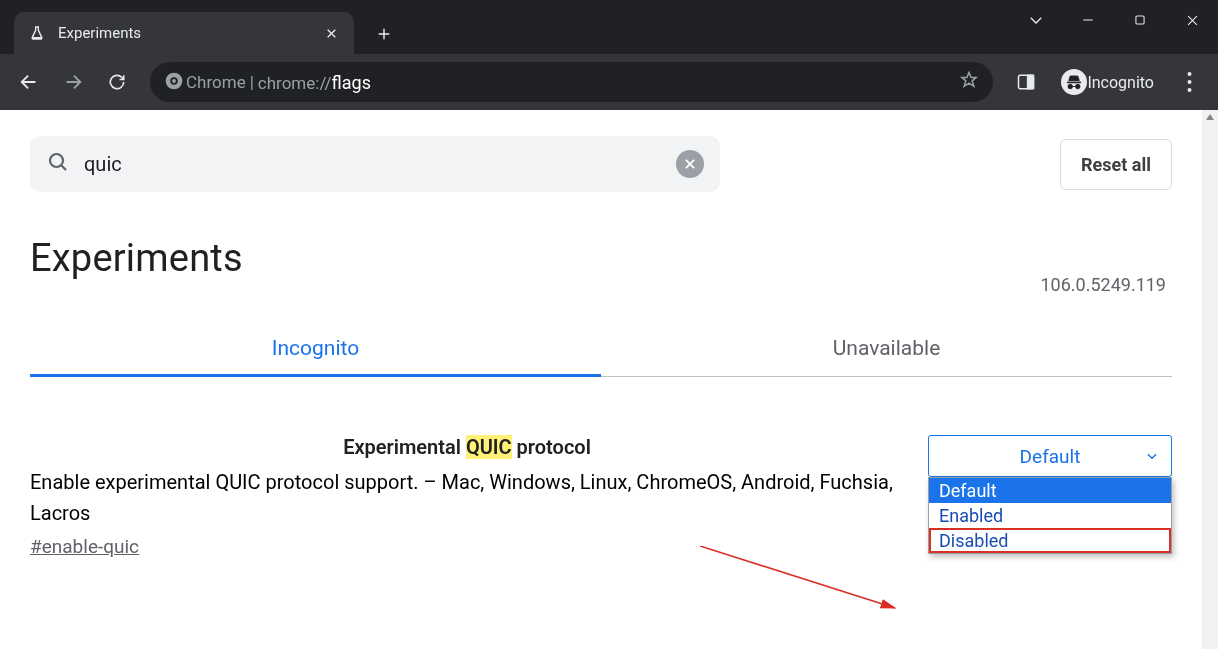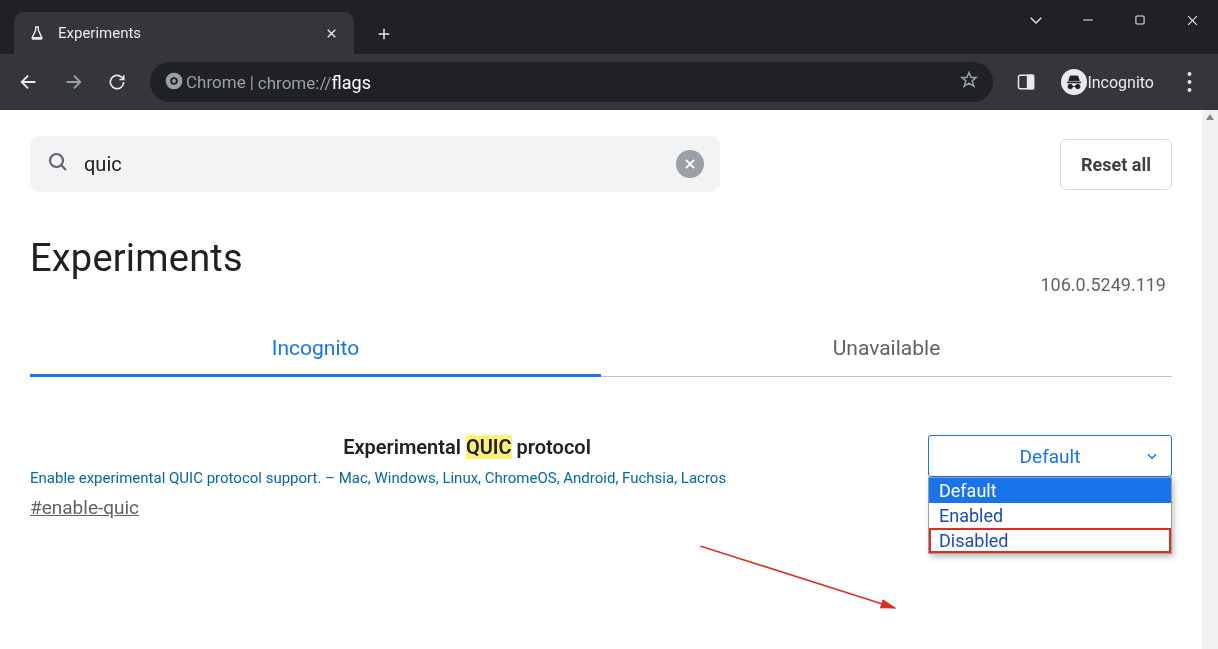--- a/index.html
+++ b/index.html
@@ -51,21 +51,21 @@
 
   .tabs { display:flex; margin-top: 44px; }
   .tabs .tab-btn { flex:1; text-align:center; padding: 12px 0 14px 0; font-size:21px; cursor:pointer; }
   .tabs .tab-btn.active { color:#1a73e8; border-bottom:3px solid #1a73e8; }
   .tabs .tab-btn.inactive { color:#5f6368; border-bottom:1px solid #bdc1c6; }
 
   .flag-row { display:flex; margin-top: 58px; gap: 24px; align-items:flex-start; }
   .flag-text { flex:1; }
   .flag-title { font-size:20px; color:#202124; font-weight:600;text-align:center; }
   .flag-title .hl { background:#fff176; }
-  .flag-desc { font-size:15px; color:#0369a1; margin-top:8px; line-height:1.55; }
+  .flag-desc { font-size:20px; color:#000000; margin-top:8px; line-height:1.55; }
   .flag-anchor { font-size:19px; color:#5f6368; text-decoration: underline; margin-top:6px; display:inline-block; }
 
   .select-wrap { position:relative; }
   .select-box { width:244px; height:42px; border:1px solid #1a73e8; border-radius:3px; display:flex; align-items:center; padding: 0 14px; color:#1a73e8; font-size:19px; justify-content:center; gap:10px; position:relative; cursor:pointer; }
   .select-box .chev { position:absolute; right:12px; }
   .dropdown { position:absolute; top:42px; left:0; width:244px; border:1px solid #9aa0a6; background:#fff; box-shadow: 2px 3px 6px rgba(0,0,0,0.25); }
   .dropdown .opt { padding: 2px 10px; font-size:18px; color:#1a4db3; cursor:pointer; }
   .dropdown .opt.selected { background:#1a73e8; color:#fff; }
   .dropdown .opt.boxed { outline: 2px solid #d93025; outline-offset:-2px; }
 

